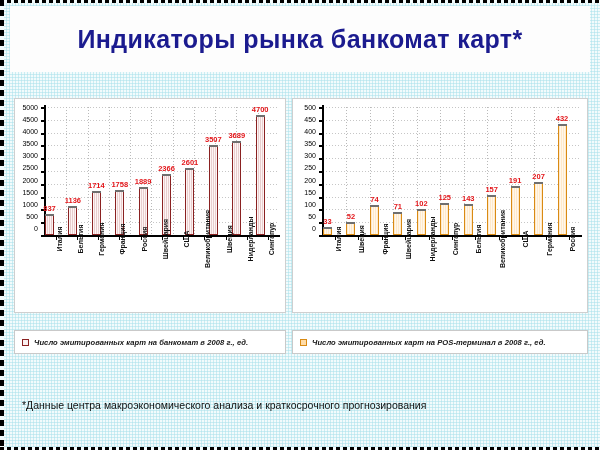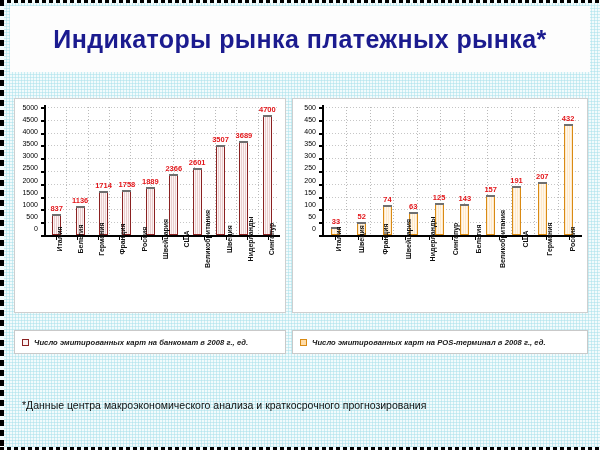--- a/index.html
+++ b/index.html
@@ -64,21 +64,21 @@
   .gridcol{
     position:absolute;top:0;bottom:0;width:1px;
     background:repeating-linear-gradient(180deg,#b9b9b9 0 1px,rgba(0,0,0,0) 1px 3px);
   }
   .gridrow{
     position:absolute;left:0;right:0;height:1px;
     background:repeating-linear-gradient(90deg,#c6c6c6 0 1px,rgba(0,0,0,0) 1px 3px);
   }
 
   .bars{position:absolute;display:flex;align-items:flex-end;}
-  .barslot{position:relative;flex:1;display:flex;justify-content:center;align-items:flex-end;height:100%;}
+  .barslot{position:relative;flex:1;display:flex;justify-content:flex-start;align-items:flex-end;height:100%;}
   .bar{
     position:relative;width:9px;
     border:1px solid #8a1b1b;
     box-sizing:border-box;
   }
   .bar.red{
     background:
       repeating-linear-gradient(90deg,#fdf4f4 0 1px,#e8cdcd 1px 2px),
       linear-gradient(90deg,#f7e7e7,#ffffff 45%,#d8b4b4);
     border-color:#8a2121;
@@ -131,21 +131,21 @@
 </style>
 </head>
 <body>
 
 <div class="slide">
   <div class="edge-left"></div>
   <div class="edge-top"></div>
   <div class="edge-bottom"></div>
 
   <div class="title-band">
-    <div class="title-text">Индикаторы рынка платежных рынка*</div>
+    <div class="title-text">Индикаторы рынка банкомат карт*</div>
   </div>
 
   <div class="panel" id="panel-left">
     <div class="plot" id="plot-0">
         <div class="yaxis" style="top: 5px; height: 128px; width: 26px;">
           <div class="ytick">5000</div>
           <div class="ytick">4500</div>
           <div class="ytick">4000</div>
           <div class="ytick">3500</div>
           <div class="ytick">3000</div>
@@ -367,21 +367,27 @@
           </div>
           <div class="barslot">
             <div class="bar orange" style="height: 30px;">
               <div class="cap"></div>
               <div class="dlabel">74</div>
             </div>
           </div>
           <div class="barslot">
             <div class="bar orange" style="height: 22.784px;">
               <div class="cap"></div>
-              <div class="dlabel">63</div>
+              <div class="dlabel">71</div>
+            </div>
+          </div>
+          <div class="barslot">
+            <div class="bar orange" style="height: 26.112px;">
+              <div class="cap"></div>
+              <div class="dlabel">102</div>
             </div>
           </div>
           <div class="barslot">
             <div class="bar orange" style="height: 32px;">
               <div class="cap"></div>
               <div class="dlabel">125</div>
             </div>
           </div>
           <div class="barslot">
             <div class="bar orange" style="height: 31px;">

